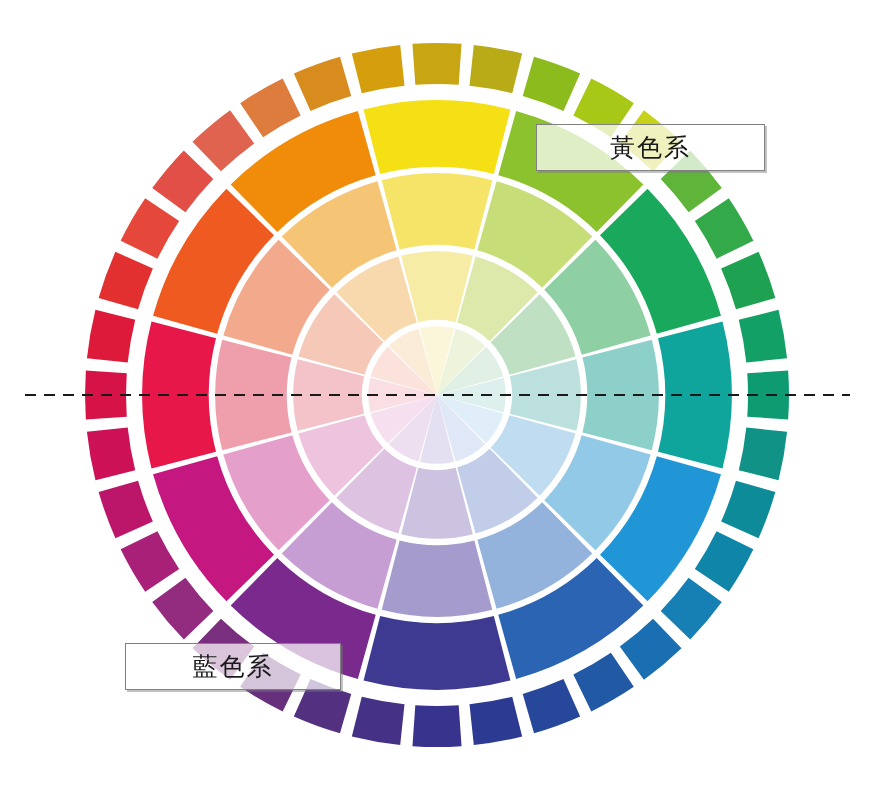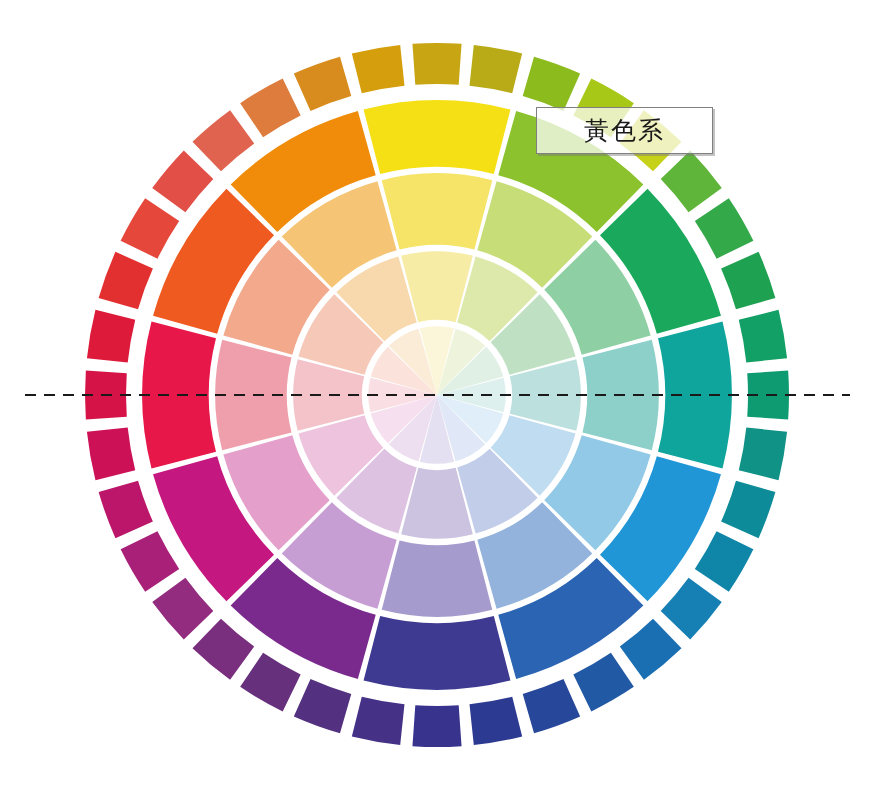--- a/index.html
+++ b/index.html
@@ -37,22 +37,22 @@
     align-items: center;
     justify-content: center;
     letter-spacing: 2px;
     color: #1a1a1a;
     font-size: 25px;
     font-family: "DejaVu Sans", "Liberation Sans", sans-serif;
     box-shadow: 2px 2px 0 rgba(120,120,120,0.45);
   }
   #label-yellow {
     left: 536px;
-    top: 107px;
-    width: 177px;
+    top: 124px;
+    width: 229px;
     height: 47px;
   }
   #label-blue {
     left: 125px;
     top: 643px;
     width: 216px;
     height: 47px;
   }
   .label-text {
     white-space: nowrap;
@@ -154,14 +154,17 @@
         <path d="M 240.16409797829698 103.17877446062545 A 352 352 0 0 1 282.6933563302446 78.62449570269325 L 300.6665733485968 115.47505160095915 A 311 311 0 0 0 263.0910070205976 137.16931493538215 Z" fill="#dd7c3c"></path>
         <path d="M 293.8287016373184 73.43199890980446 A 352 352 0 0 1 339.9756507524164 56.63588302971169 L 351.2767823409133 96.04761256318278 A 311 311 0 0 0 310.5049040034262 110.88736267315107 Z" fill="#d98c1e"></path>
       </g>
     <line id="divider-line" x1="25" y1="395" x2="850" y2="395" stroke="#1a1a1a" stroke-width="2" stroke-dasharray="11 8"></line>
   </svg>
 
   <div class="label-box" id="label-yellow">
     <span class="label-text">黃色系</span>
   </div>
 
+  <div class="label-box" id="label-blue">
+    <span class="label-text">藍色系</span>
+  </div>
 
 </div>
 
 </body></html>

